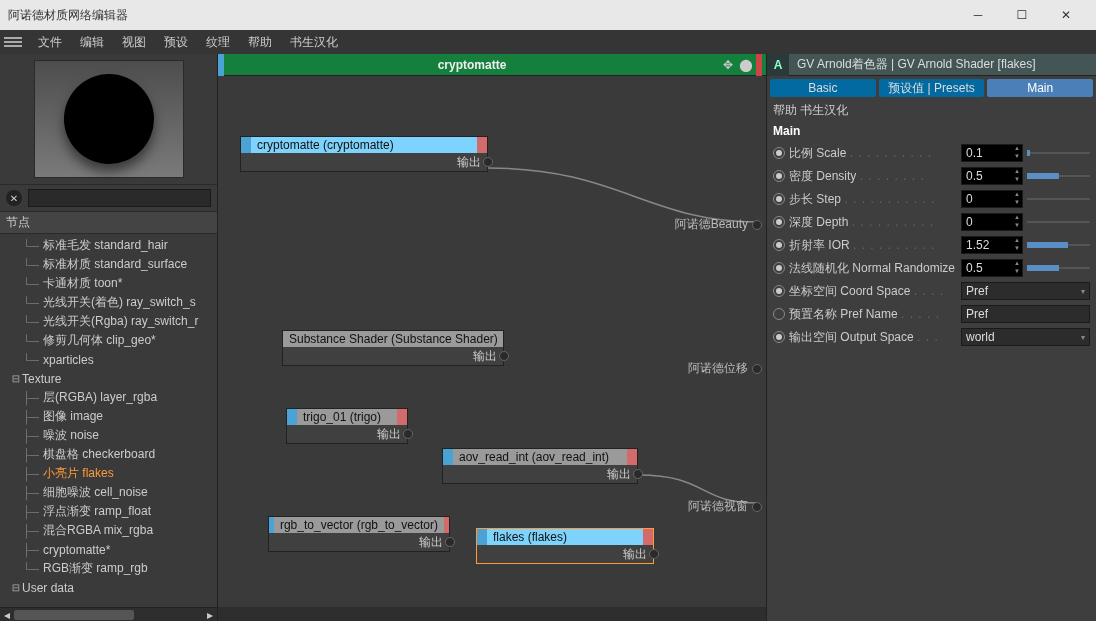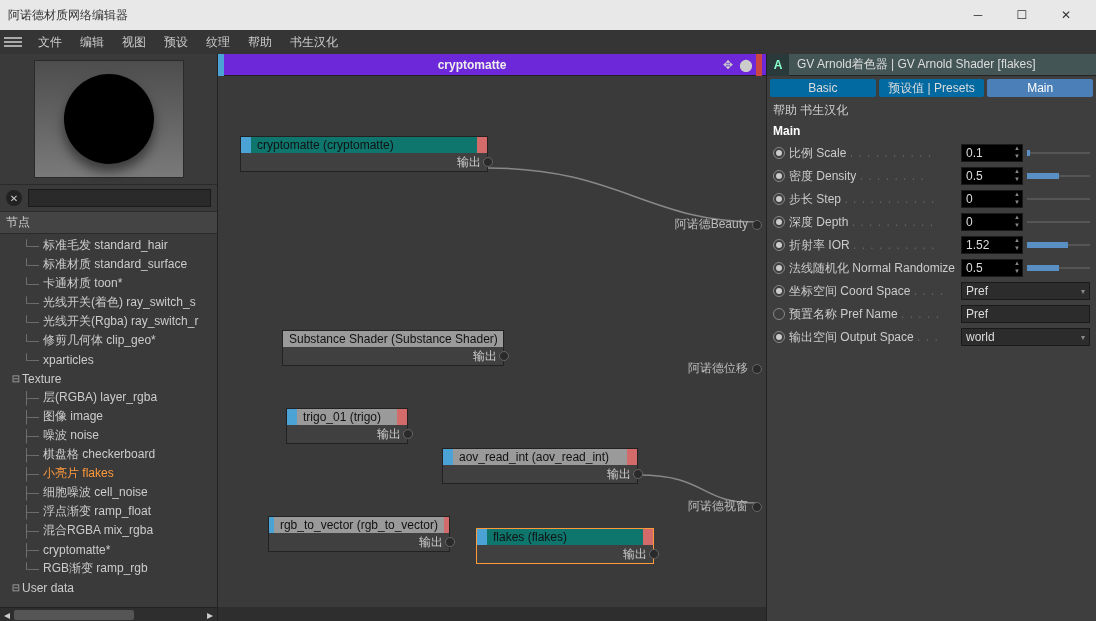--- a/index.html
+++ b/index.html
@@ -36,31 +36,31 @@
 .tree-row.expander { padding-left: 0; }
 .exp { width:12px; text-align:center; color:#aaa; font-size:10px; }
 .tree-row.selected { color: #ff9a3c; }
 .scroll-bottom { height: 14px; display: flex; border-top: 1px solid #222; }
 .scroll-corner { width: 14px; background: #2e2e2e; display: flex; align-items: center; justify-content: center; }
 .scroll-track { flex: 1; background: #2e2e2e; position: relative; }
 .scroll-thumb { position: absolute; left: 0; top: 2px; height: 10px; width: 120px; background: #555; border-radius: 2px; }
 
 
 .canvas-wrap { flex: 1; background: #3a3a3a; position: relative; overflow: hidden; }
-.canvas-header { position: absolute; top: 0; left: 0; right: 0; height: 22px; background: #6d28d9; display: flex; align-items: center; border-bottom: 1px solid #222; }
+.canvas-header { position: absolute; top: 0; left: 0; right: 0; height: 22px; background: #15803d; display: flex; align-items: center; border-bottom: 1px solid #222; }
 .canvas-header .bar-start { width: 6px; height: 22px; background: #4aa3d4; }
 .canvas-header .title { flex: 1; text-align: center; color: #eee; font-weight: bold; }
 .canvas-header .tools { display: flex; align-items: center; gap: 2px; padding-right: 4px; }
 .tool-btn { width: 16px; height: 16px; display: flex; align-items: center; justify-content: center; color: #ccc; cursor: pointer; }
 .tool-red { width: 6px; height: 22px; background: #c44; }
 
 .canvas { position: absolute; top: 22px; left: 0; right: 0; bottom: 14px; background: #3a3a3a; }
 .node { position: absolute; border: 1px solid #222; background: #404040; font-size: 11px; }
 .node.selected { border: 1px solid #ff9a3c; }
-.node-hdr { height: 16px; display: flex; align-items: stretch; background: #0f766e; color: #111; }
+.node-hdr { height: 16px; display: flex; align-items: stretch; background: #7dd3fc; color: #111; }
 .node-hdr.gray { background: #9a9a9a; }
 .node-hdr .left-cap { width: 10px; background: #4aa3d4; }
 .node-hdr .right-cap { width: 10px; background: #d46b6b; }
 .node-hdr .label { flex: 1; padding: 0 6px; display: flex; align-items: center; white-space: nowrap; }
 .node-row { height: 18px; display: flex; align-items: center; justify-content: flex-end; padding: 0 6px; gap: 6px; color: #ccc; }
 .port { width: 10px; height: 10px; border-radius: 50%; background: #2a2a2a; border: 1px solid #666; position: absolute; right: -6px; }
 
 .canvas-label { position: absolute; color: #bbb; font-size: 11px; }
 .label-port { width: 10px; height: 10px; border-radius: 50%; background: #2a2a2a; border: 1px solid #666; display: inline-block; vertical-align: middle; margin-left: 4px; }
 

